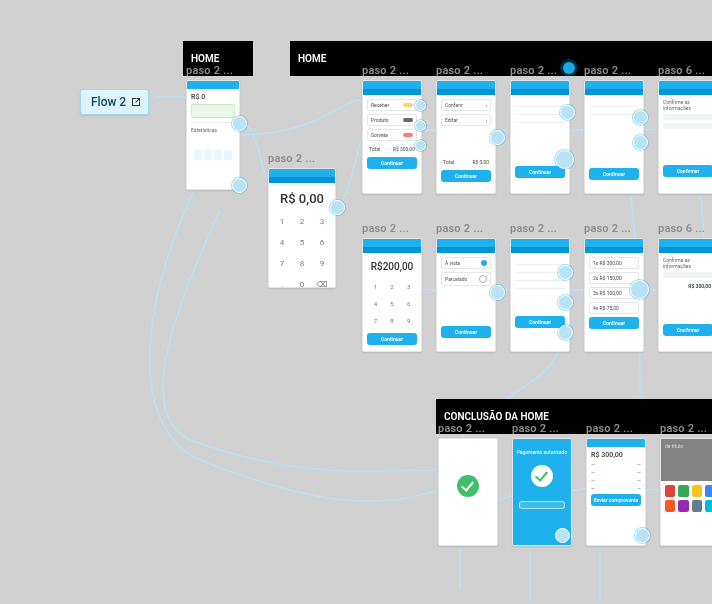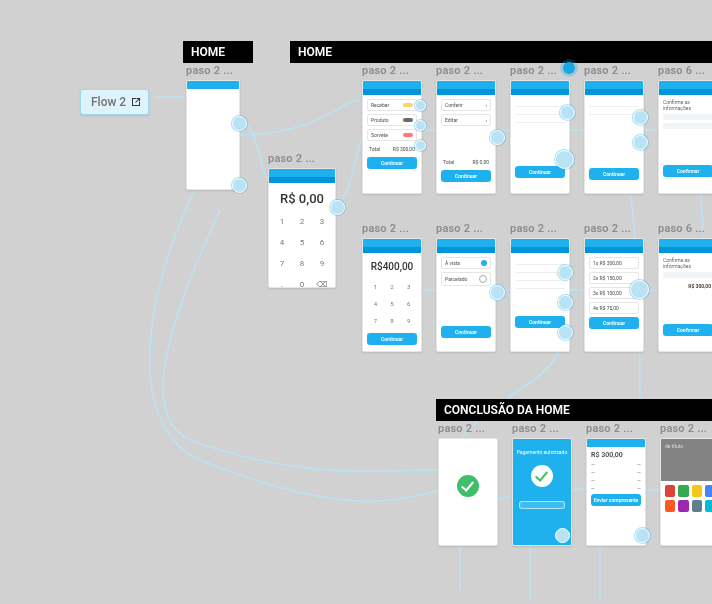--- a/index.html
+++ b/index.html
@@ -22,32 +22,32 @@
     font-size:10px;color:var(--text);
     border-radius:26px;
     overflow:hidden;
     position:relative;
   }
   
   .flow-badge{
     position:absolute;left:80px;top:89px;
     background:#dff3fc;border:1px solid #9fd9f1;border-radius:3px;
     padding:5px 22px 5px 10px;
-    font-size:12px;font-weight:500;color:#737373;
+    font-size:12px;font-weight:500;color:#0c4a6e;
     box-shadow:0 1px 2px rgba(0,0,0,.1);
   }
   .flow-badge .ficon{position:absolute;right:6px;top:6px;width:12px;height:12px;}
   .flow-badge svg{width:12px;height:12px;display:block;}
 
   
   .section-bar{
     position:absolute;
     background:var(--black);color:#fff;
-    font-weight:600;font-size:12px;
-    padding:4px 8px;
+    font-weight:600;font-size:10px;
+    padding:12px 8px;
     min-width:50px;
     white-space:nowrap;
   }
   
   .flabel{
     position:absolute;color:var(--label);font-weight:600;font-size:11px;
     letter-spacing:.2px;white-space:nowrap;
   }
 
   
@@ -141,20 +141,33 @@
   </span>
 </div>
 
 <div class="section-bar" style="left:183px;top:41px;width:54px;" data-name="section-home-small">HOME</div>
 <div class="section-bar" style="left:290px;top:41px;right:0;" data-name="section-home-big">HOME</div>
 <div class="section-bar" style="left:436px;top:399px;right:0;" data-name="section-conclusao">CONCLUSÃO DA HOME</div>
 
 <div class="flabel" style="left:186px;top:64px;" data-name="frame-label">paso 2 ...</div>
 <div class="frame" style="left:186px;top:80px;width:52px;height:108px;" data-name="screen-home-dashboard">
   <div class="topbar" data-name="app-topbar"></div>
+  <div class="content">
+    <div style="font-weight:600;font-size:7px;" data-name="balance-title">R$ 0</div>
+    <div style="height:12px;background:#eaf7e8;border:1px solid #c9ecc4;border-radius:2px;margin:3px 0;" data-name="notice-banner"></div>
+    <div style="height:1px;background:#eee;margin:4px 0;"></div>
+    <div style="font-size:5px;color:#666;" data-name="stats-label">Estatísticas</div>
+    <div style="height:14px;"></div>
+    <div class="tinygrid" data-name="quick-actions-grid">
+      <div class="ticon" data-name="quick-action-icon"></div>
+      <div class="ticon" data-name="quick-action-icon"></div>
+      <div class="ticon" data-name="quick-action-icon"></div>
+      <div class="ticon" data-name="quick-action-icon"></div>
+    </div>
+  </div>
 </div>
 
 <div class="flabel" style="left:268px;top:152px;" data-name="frame-label">paso 2 ...</div>
 <div class="frame" style="left:268px;top:168px;width:66px;height:118px;" data-name="screen-valor-venda">
   <div class="topbar" data-name="app-topbar"></div>
   <div class="topbar2" data-name="title-bar"></div>
   <div class="amount" data-name="amount-display">R$ 0,00</div>
   <div class="keypad" data-name="numeric-keypad">
     <div data-name="keypad-key">1</div>
     <div data-name="keypad-key">2</div>
@@ -254,21 +267,21 @@
       <div class="bar"></div>
     <div style="height:30px;"></div>
     <div class="bluebtn" data-name="confirm-button">Confirmar</div>
   </div>
 </div>
 
 <div class="flabel" style="left:362px;top:222px;" data-name="frame-label">paso 2 ...</div>
 <div class="frame" style="left:362px;top:238px;width:58px;height:112px;" data-name="screen-valor-venda-filled">
   <div class="topbar"></div>
     <div class="topbar2"></div>
-  <div class="amount" style="font-size:10px;" data-name="amount-display">R$400,00</div>
+  <div class="amount" style="font-size:10px;" data-name="amount-display">R$200,00</div>
   <div class="keypad" style="gap:4px;font-size:6px;" data-name="numeric-keypad">
     <div data-name="keypad-key">1</div>
       <div data-name="keypad-key">2</div>
       <div data-name="keypad-key">3</div>
     <div data-name="keypad-key">4</div>
       <div data-name="keypad-key">5</div>
       <div data-name="keypad-key">6</div>
     <div data-name="keypad-key">7</div>
       <div data-name="keypad-key">8</div>
       <div data-name="keypad-key">9</div>

